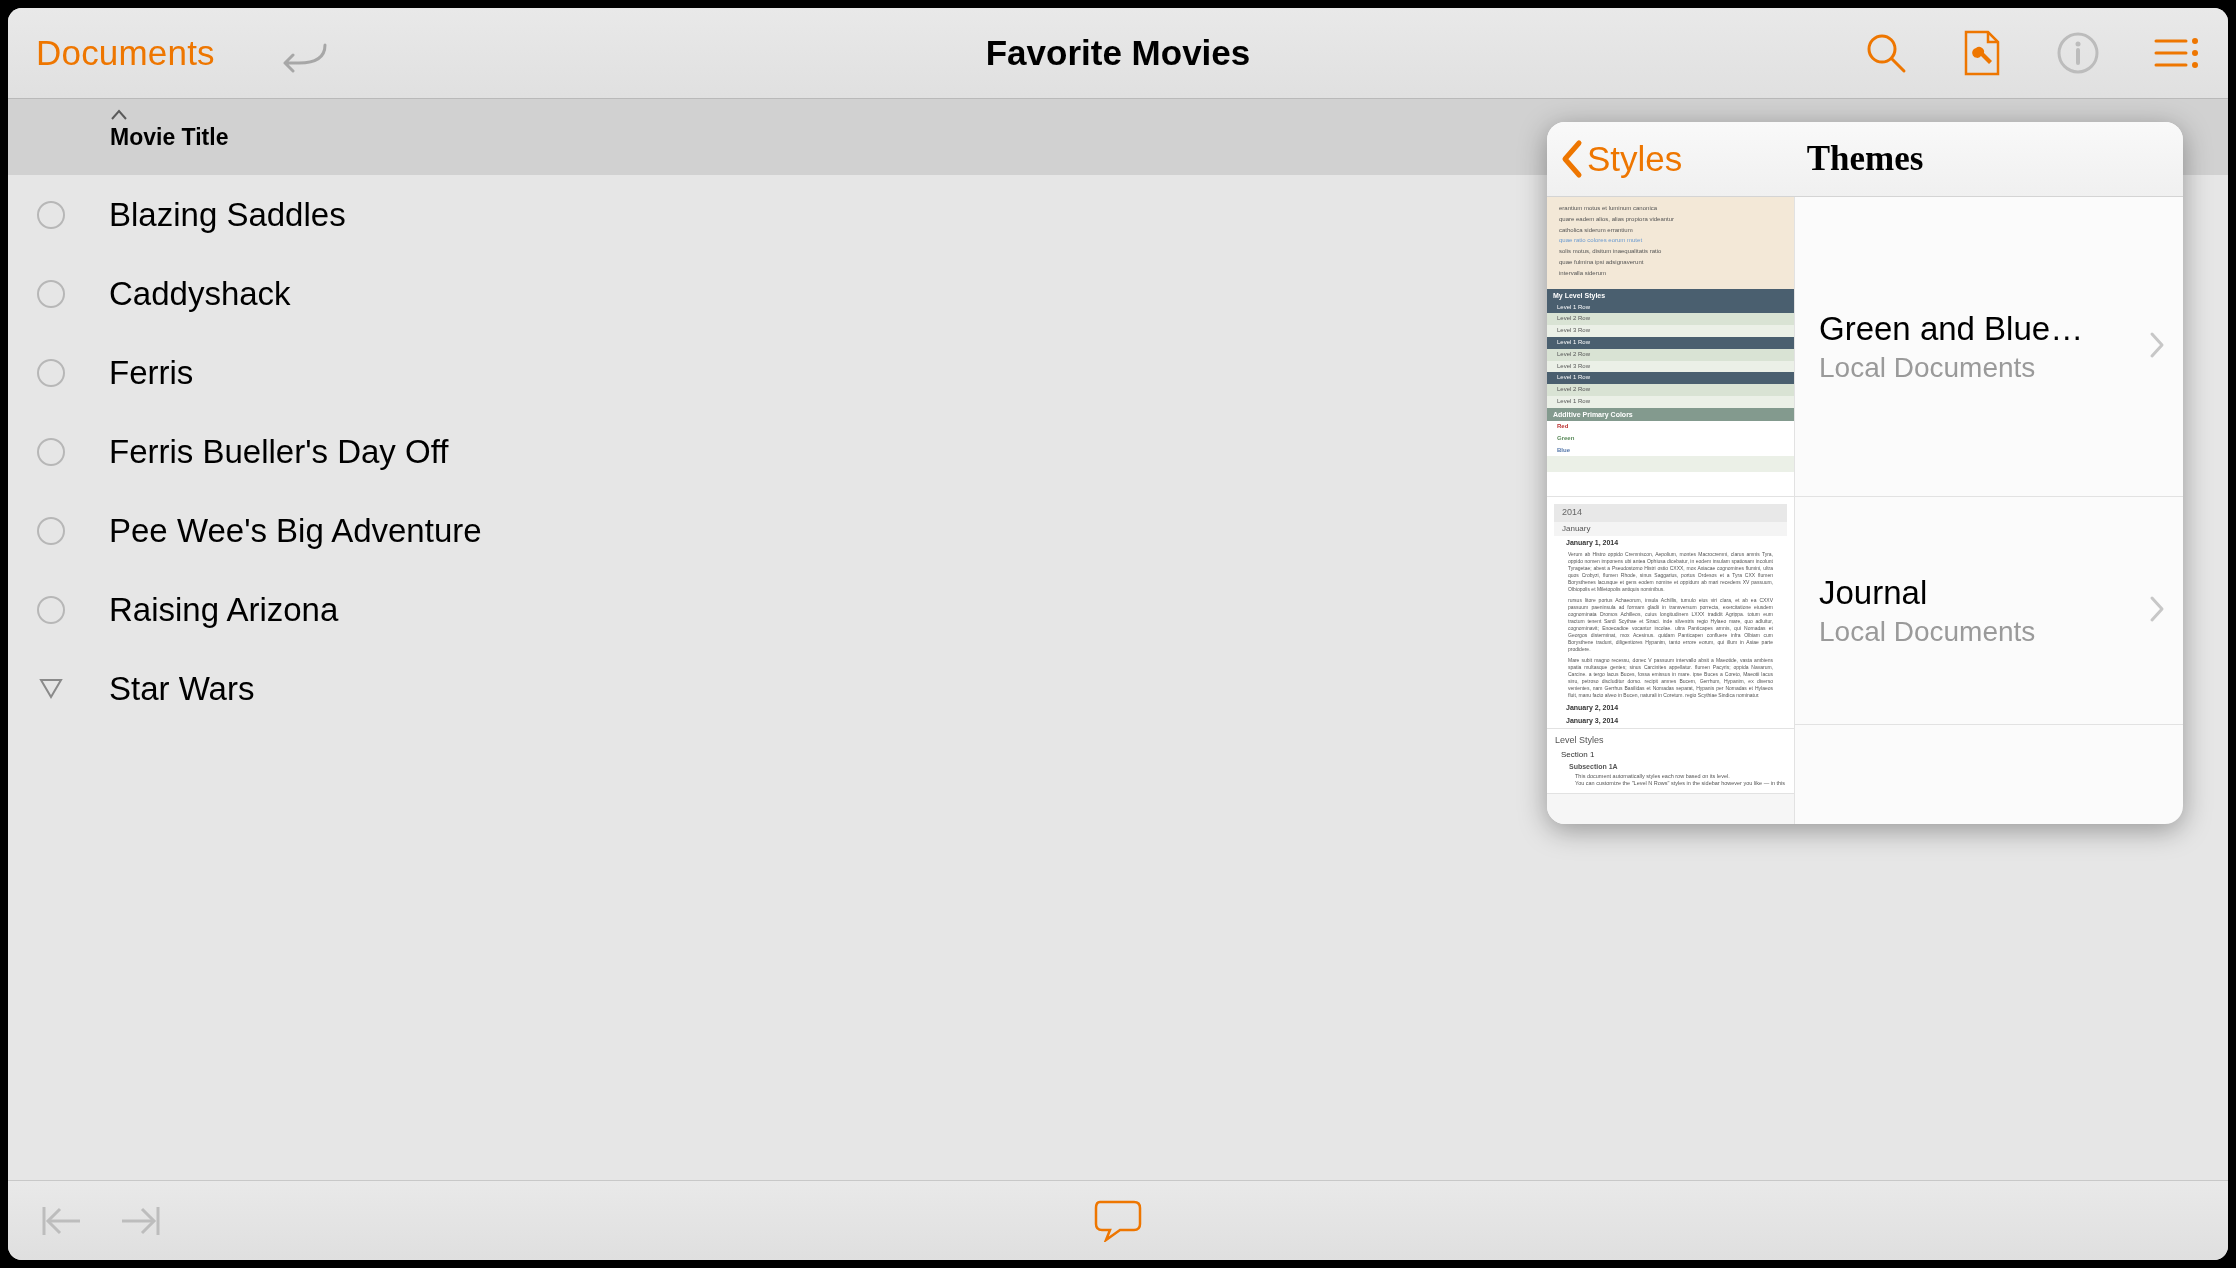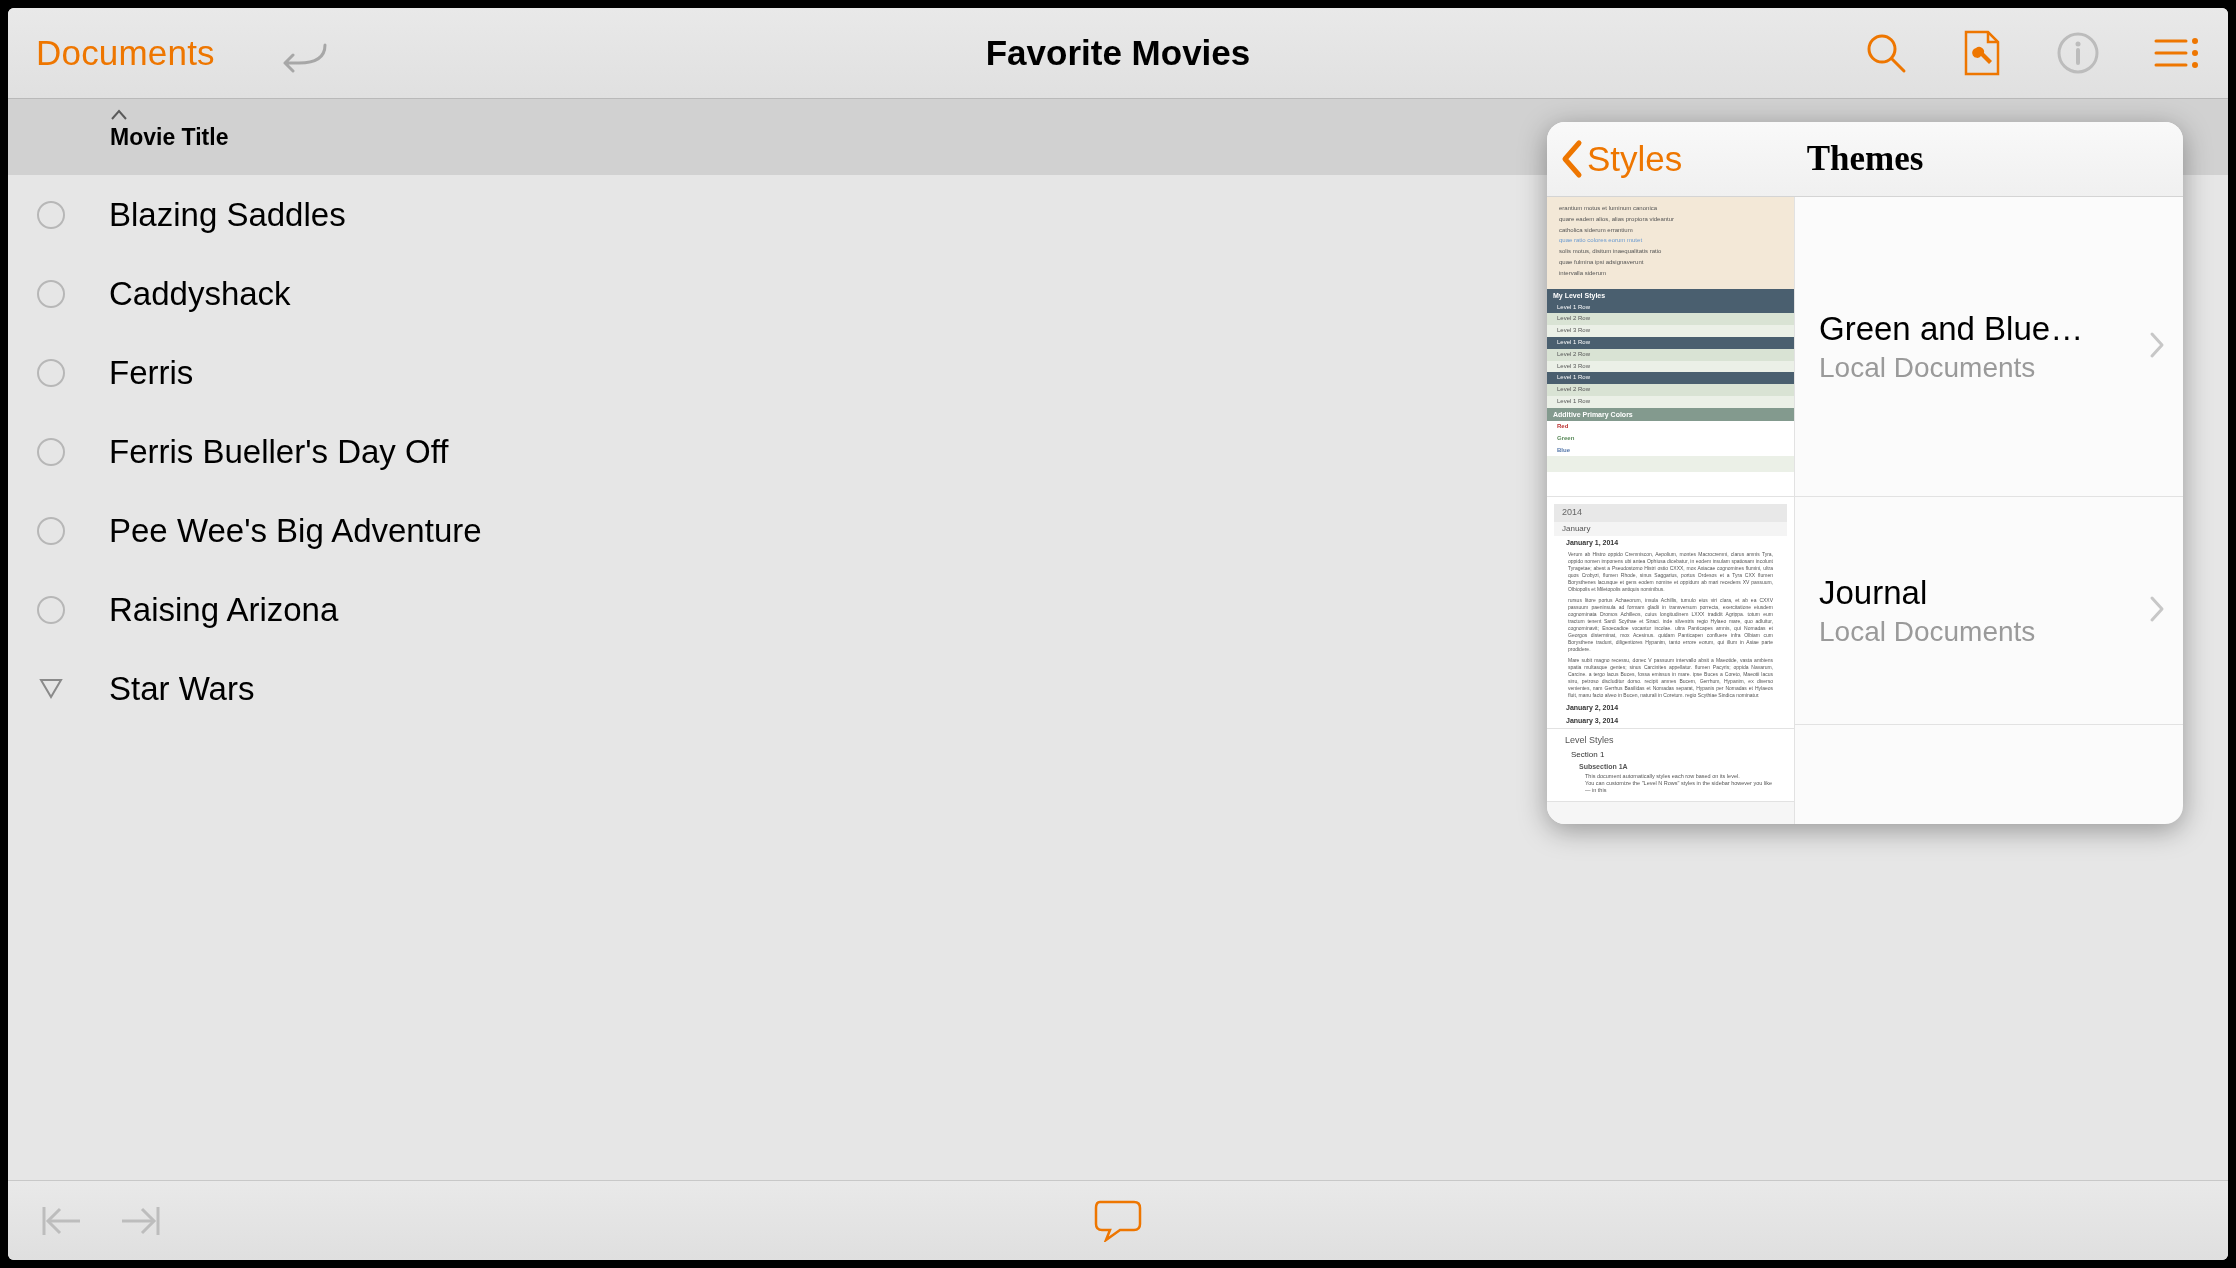--- a/index.html
+++ b/index.html
@@ -7,21 +7,21 @@
   font-family: -apple-system, "Helvetica Neue", Helvetica, Arial, sans-serif;
   background: #000;
   width: 1490px;
   height: 845px;
   overflow: hidden;
 }
 .device-frame {
   position: absolute;
   top: 8px; left: 8px; right: 8px; bottom: 8px;
   background: #e6e6e6;
-  border-radius: 6px;
+  border-radius: 14px;
   overflow: hidden;
 }
 
 .toolbar {
   height: 91px;
   background: linear-gradient(to bottom, #e9e9e9, #e0e0e0);
   border-bottom: 1px solid #b9b9b9;
   display: flex;
   align-items: center;
   padding: 0 28px;
@@ -227,21 +227,21 @@
 .thumb-a .lvl.lg2 { background: #ebf0e7; }
 .thumb-a .apc { background: #839a8e; color:#fff; padding:2px 6px; font-size:7px; font-weight:600;}
 .thumb-a .red { color:#b33; font-weight:600; padding-left:10px;}
 .thumb-a .grn { color:#5a8a5a; font-weight:600; padding-left:10px;}
 .thumb-a .blu { color:#5577aa; font-weight:600; padding-left:10px;}
 .thumb-b { height: 232px; padding: 7px; }
 .thumb-b .year { background:#e8e8e8; padding:3px 8px; font-size:9px; color:#666; }
 .thumb-b .month { padding:2px 8px; font-size:8px; color:#555; background:#f4f4f4;}
 .thumb-b .date { padding:2px 12px; font-size:7px; font-weight:600; color:#333;}
 .thumb-b .para { padding:2px 14px; font-size:5px; color:#555; line-height:1.4; text-align:justify;}
-.thumb-c { padding: 6px 18px; }
+.thumb-c { padding: 6px 8px; }
 .thumb-c .ls { font-size:9px; color:#555; margin-bottom:3px;}
 .thumb-c .s1 { font-size:8px; color:#333; padding-left:6px; margin-bottom:2px;}
 .thumb-c .s2 { font-size:7px; font-weight:600; padding-left:14px; margin-bottom:2px;}
 .thumb-c .txt6 { font-size:5.5px; padding-left:20px; color:#555;}
 </style>
 </head>
 <body>
 
 <div class="device-frame">
 

